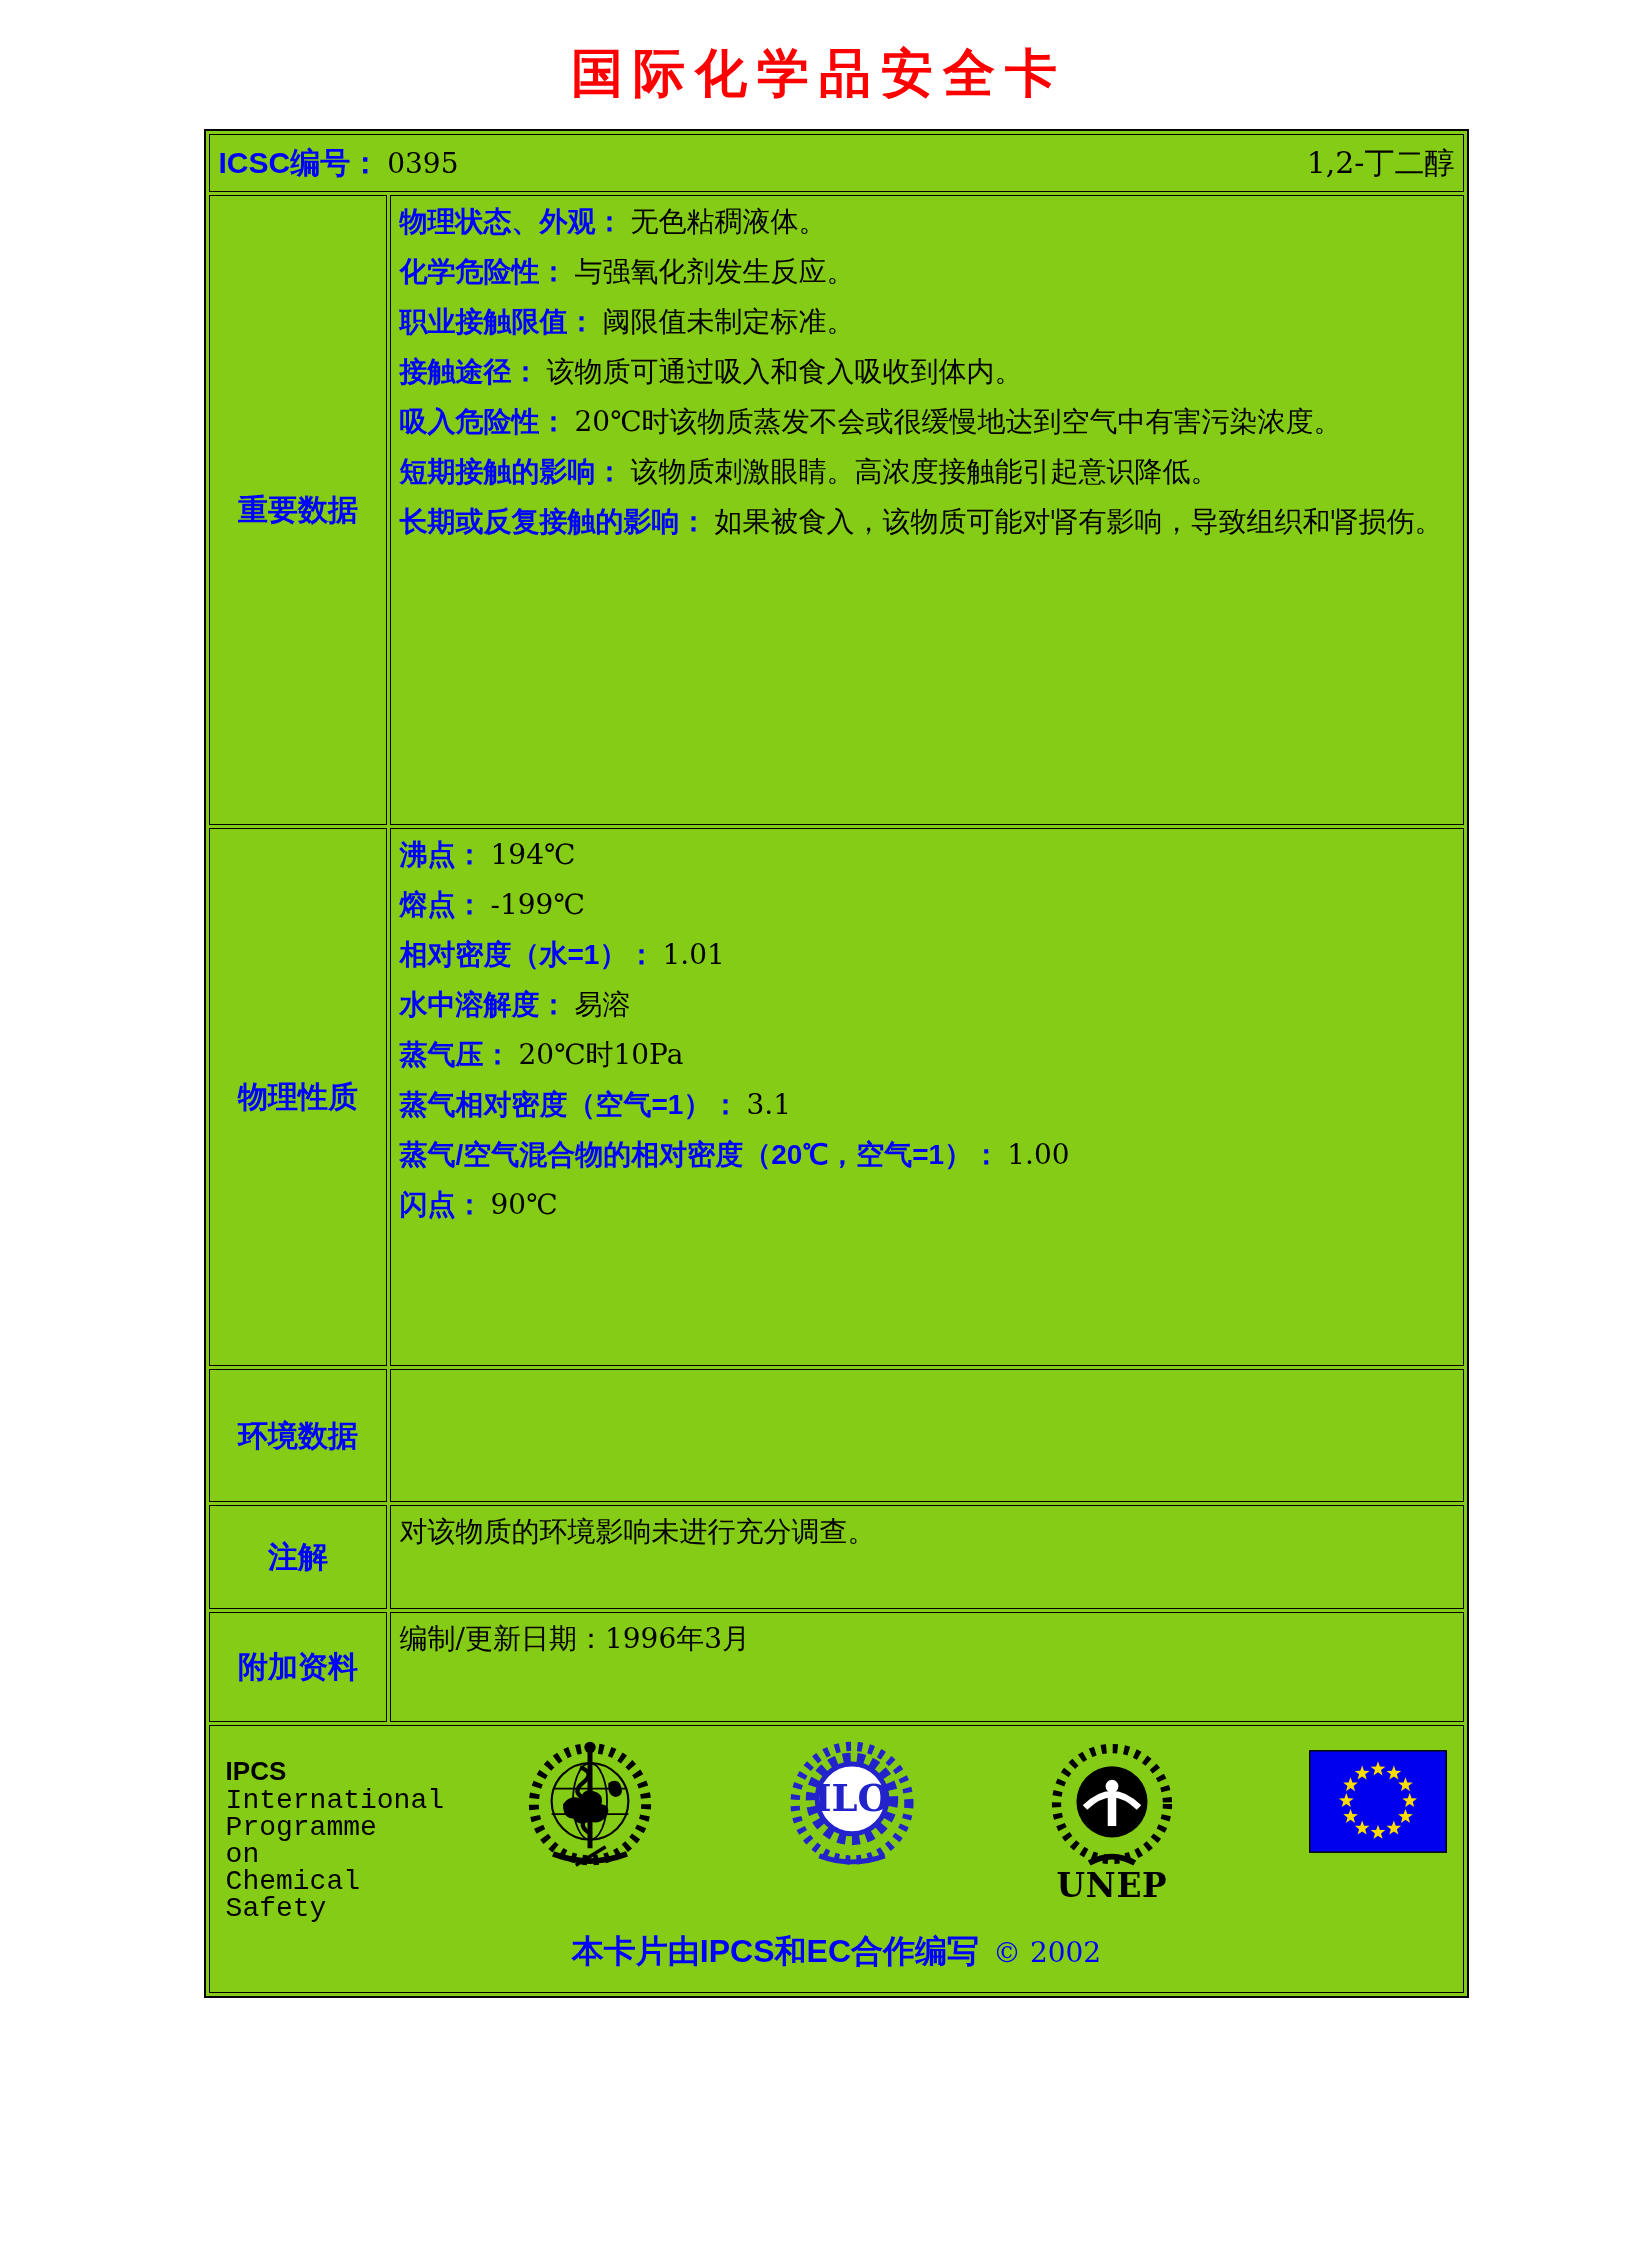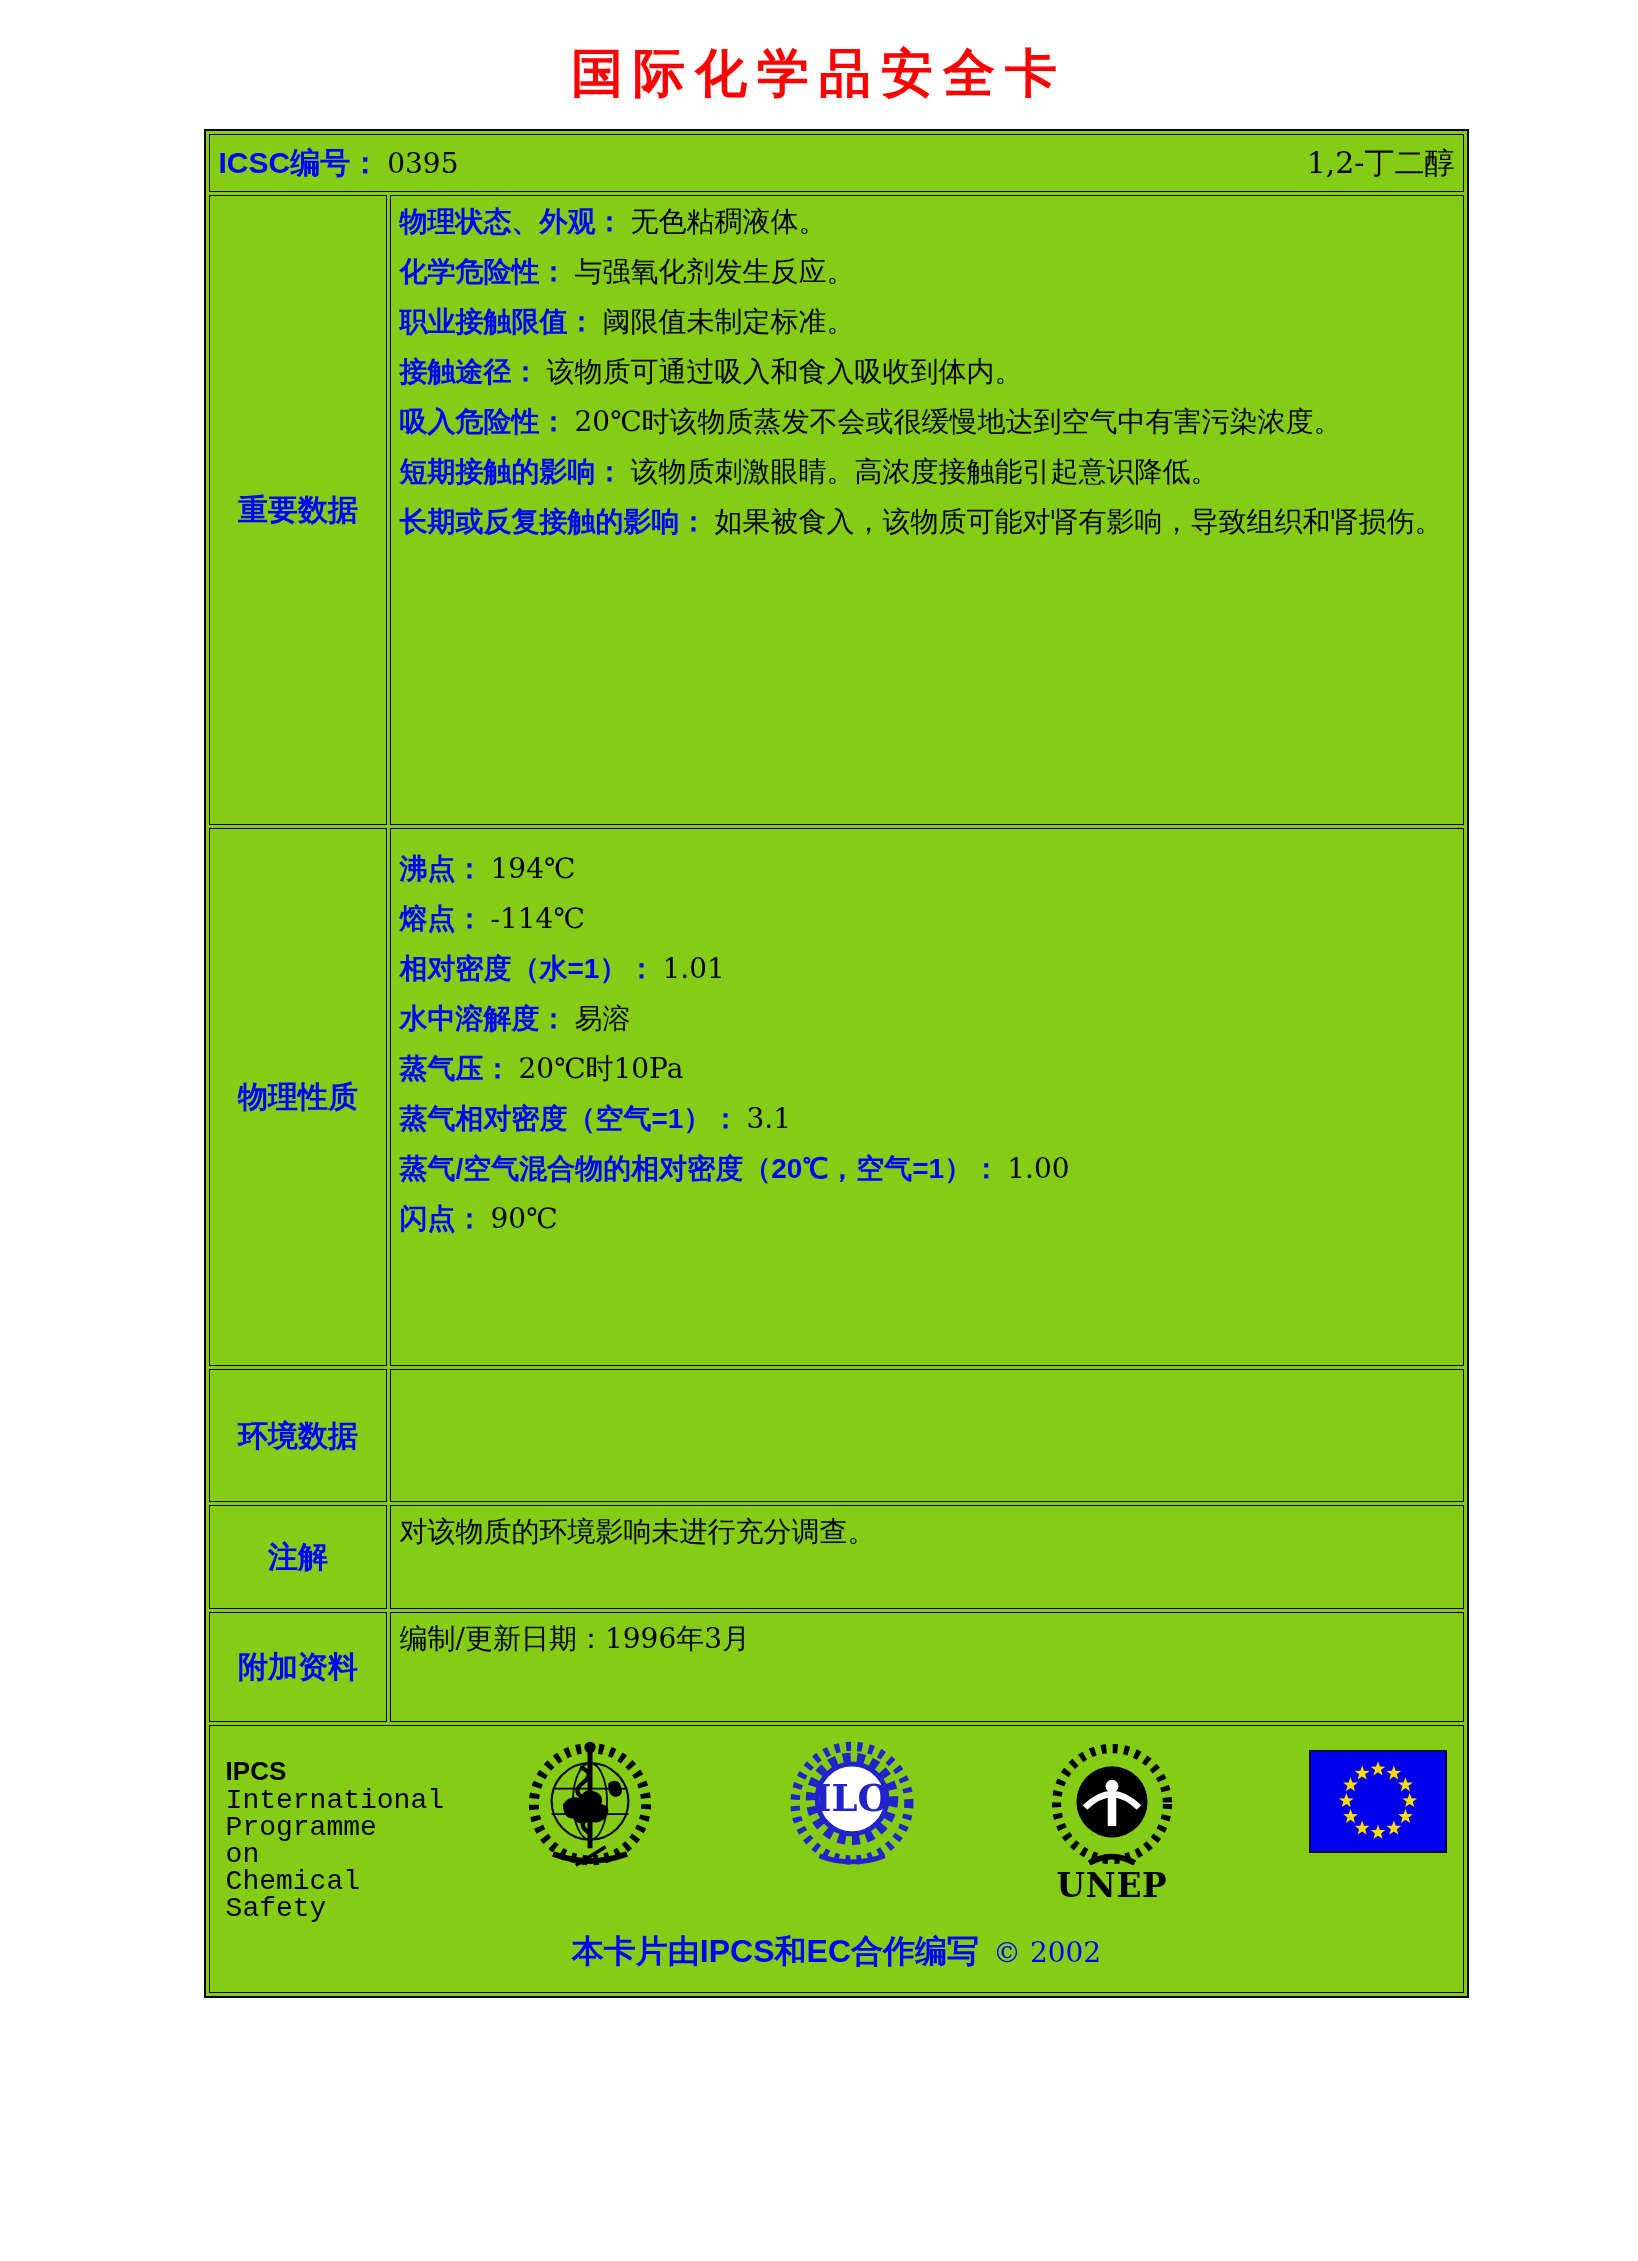--- a/index.html
+++ b/index.html
@@ -25,21 +25,21 @@
     color:#0000ff; font-size:30px;
   }
   .lbl { color:#0000ff; font-family:"Liberation Sans", sans-serif; font-weight:bold; }
   .val { color:#000; margin-left:7px; }
   .line { text-align:left; }
   td.header-cell { height:58px; vertical-align:middle; }
   .header-flex { display:flex; justify-content:space-between; align-items:center; }
   .header-left .lbl { font-size:30px; }
   .header-chem { font-size:30px; }
   td.important-content { height:630px; }
-  td.physical-content  { height:538px; padding-top:15px; }
+  td.physical-content  { height:538px; padding-top:1px; }
   td.env-content       { height:133px; }
   td.env-label         { height:133px; }
   td.notes-content     { height:104px; }
   td.addinfo-content   { height:110px; }
   td.legal-cell        { height:47px; vertical-align:middle; }
   .legal-lbl { color:#000; font-family:"Liberation Sans", sans-serif; font-weight:bold; }
   td.logos-cell { padding:5.6px 10px; }
   .logos-flex { display:flex; justify-content:space-between; align-items:flex-start; padding:4.2px 5.6px 0 5.6px; }
   .ipcs-block { width:166px; font-family:"Liberation Sans", sans-serif; padding-top:20px; }
   .ipcs-title { font-size:26px; font-weight:bold; line-height:31px; }
@@ -85,21 +85,21 @@
       <div class="line"><span class="lbl">吸入危险性：</span><span class="val">20℃时该物质蒸发不会或很缓慢地达到空气中有害污染浓度。</span></div>
       <div class="line"><span class="lbl">短期接触的影响：</span><span class="val">该物质刺激眼睛。高浓度接触能引起意识降低。</span></div>
       <div class="line"><span class="lbl">长期或反复接触的影响：</span><span class="val">如果被食入，该物质可能对肾有影响，导致组织和肾损伤。</span></div>
     </td>
   </tr>
 
   <tr>
     <td class="label-cell">物理性质</td>
     <td class="physical-content">
       <div class="line"><span class="lbl">沸点：</span><span class="val">194℃</span></div>
-      <div class="line"><span class="lbl">熔点：</span><span class="val">-114℃</span></div>
+      <div class="line"><span class="lbl">熔点：</span><span class="val">-199℃</span></div>
       <div class="line"><span class="lbl">相对密度（水=1）：</span><span class="val">1.01</span></div>
       <div class="line"><span class="lbl">水中溶解度：</span><span class="val">易溶</span></div>
       <div class="line"><span class="lbl">蒸气压：</span><span class="val">20℃时10Pa</span></div>
       <div class="line"><span class="lbl">蒸气相对密度（空气=1）：</span><span class="val">3.1</span></div>
       <div class="line"><span class="lbl">蒸气/空气混合物的相对密度（20℃，空气=1）：</span><span class="val">1.00</span></div>
       <div class="line"><span class="lbl">闪点：</span><span class="val">90℃</span></div>
     </td>
   </tr>
 
   <tr>

